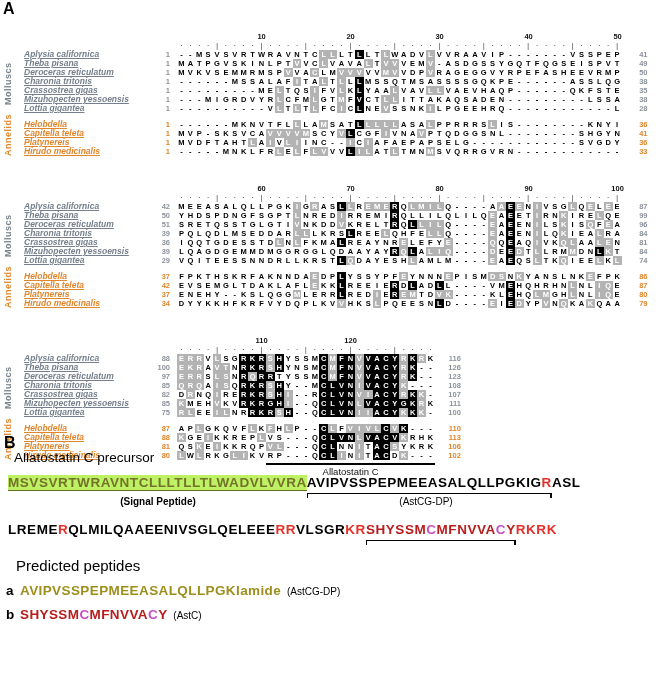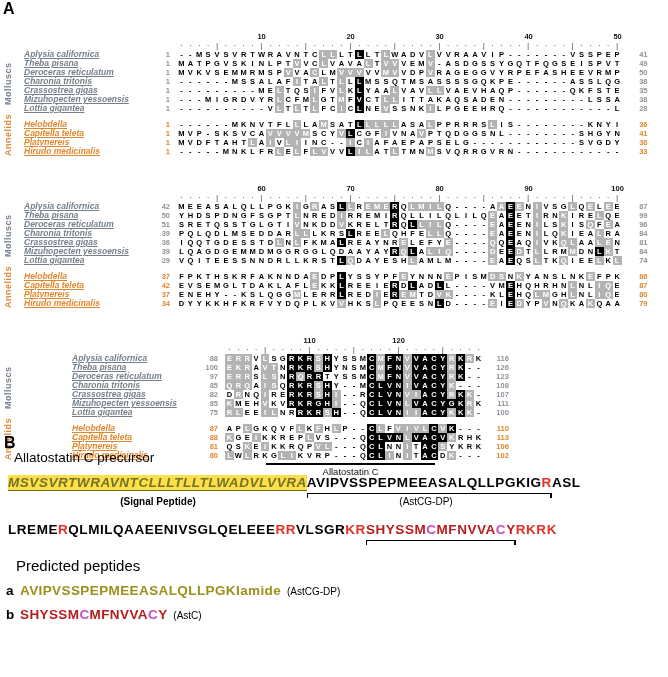--- a/index.html
+++ b/index.html
@@ -31,21 +31,21 @@
   .vlabel.mollusc{color:#75808c;} .vlabel.annelid{color:#e0862c;}
   .astc-underline{position:absolute;height:2px;background:#000;}
   .astc-label{position:absolute;font-size:9.5px;color:#111;transform:translateX(-50%);}
   
   #panelB{position:absolute;left:6px;top:436px;width:658px;}
   #labelB{position:absolute;left:-2px;top:-2px;}
   .pb-title{margin:14px 0 6px 8px;font-size:13.5px;}
   .seqline{position:relative;margin:10px 0 2px 2px;font-size:13.5px;font-weight:600;
            letter-spacing:.55px;white-space:nowrap;}
   .seg{display:inline-block;}
-  .seg.signal{background:#fde047;color:#73732a;font-style:italic;border-bottom:1.5px solid #6b6b22;}
+  .seg.signal{background:#bef264;color:#73732a;border-bottom:1.5px solid #6b6b22;}
   .seg.red{color:#e5312a;} .seg.blue{color:#b91c1c;} .seg.magenta{color:#c44fc8;}
   .seg.olive{color:#9c8f1c;}
   .bracket-u{display:inline-block;border-bottom:1.5px solid #000;padding-bottom:3px;position:relative;}
   .bracket-u:before,.bracket-u:after{content:"";position:absolute;bottom:-5px;width:1.5px;height:5px;background:#000;}
   .bracket-u:before{left:0;} .bracket-u:after{right:0;}
   .line1-labels{position:relative;height:16px;font-size:10px;}
   .line1-labels span{position:absolute;transform:translateX(-50%);}
   .pb-predicted{margin:16px 0 4px 10px;font-size:15px;}
   .pep-row{margin:9px 0;font-size:13.5px;font-weight:600;letter-spacing:.4px;white-space:nowrap;}
   .pep-key{display:inline-block;width:14px;font-weight:600;color:#000;}
@@ -1462,21 +1462,21 @@
             <span class="cell g">K</span>
             <span class="cell">Q</span>
             <span class="cell">A</span>
             <span class="cell">A</span>
           </span>
           <span class="endnum num annelid">79</span>
         </div>
         <div class="vlabel mollusc" style="top: 20px; height: 63px;">Molluscs</div>
         <div class="vlabel annelid" style="top: 88px; height: 36px;">Annelids</div>
       </div>
-      <div class="block" style="padding-bottom: 26px; padding-left: 48px;">
+      <div class="block" style="padding-bottom: 26px;">
         <div class="ruler-numbers">
           <span style="left: 261.55px;">110</span>
           <span style="left: 350.55px;">120</span>
         </div>
         <div class="row">
           <span class="vspace"></span>
           <span class="sp-name"></span>
           <span class="num"></span>
           <span class="cells">
             <span class="cell tick">·</span>

